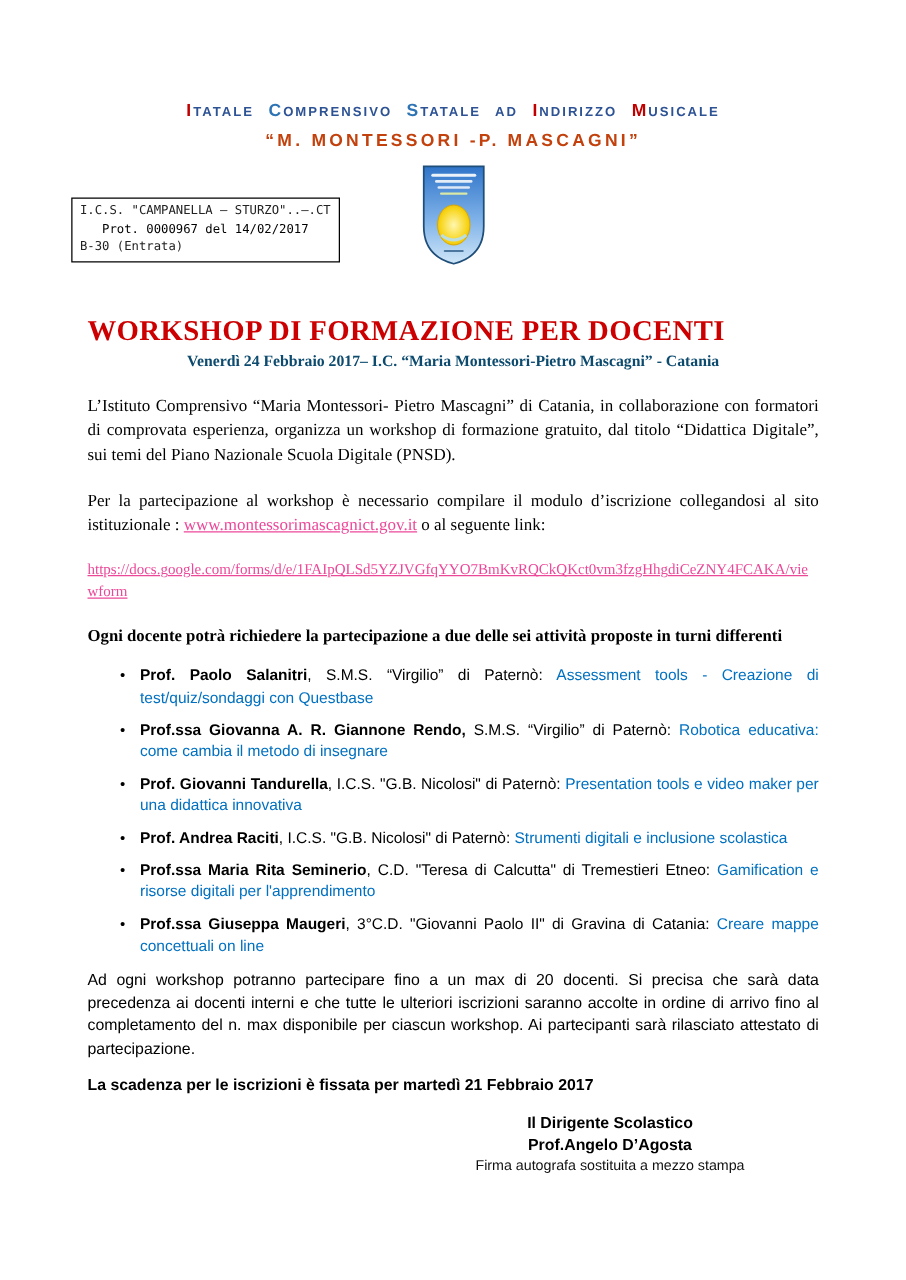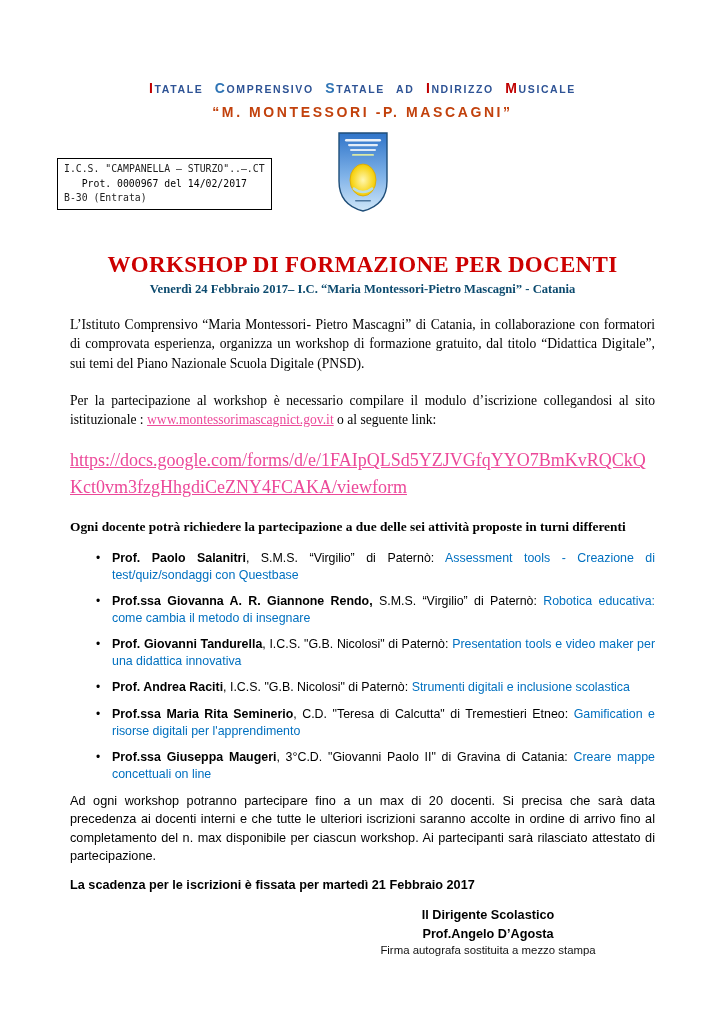--- a/index.html
+++ b/index.html
@@ -49,21 +49,21 @@
     background:#fff;
   }
   .prot-box .prot-num { color:#000;text-align:center; }
   .logo-wrap {
     position:absolute; left:50%; top:-4px; transform:translateX(-50%);
     width:56px; height:84px;
   }
   
   .doc-title {
     margin-top:18px;
-    text-align:center;
+    text-align:left;
     font-size:23px;
     font-weight:bold;
     color:#CC0000;
     letter-spacing:0.3px;
   }
   .doc-subtitle {
     text-align:center;
     font-size:12.6px;
     font-weight:bold;
     color:#0c4a6e;
@@ -77,21 +77,21 @@
     margin:18px 0 0 0;
   }
   .it { font-style:italic; }
   a.link, .link {
     color:#ec4899;
     text-decoration:underline;
     cursor:pointer;
   }
   .form-link-p {
     margin-top:18px;
-    font-size:18px;
+    font-size:12px;
     line-height:1.45;
     word-break:break-all;
   }
   .bold-note {
     margin-top:18px;
     font-size:13.4px;
     font-weight:bold;
     line-height:1.4;
   }
   .elenco { margin-top:15px; font-size:13.8px; }

